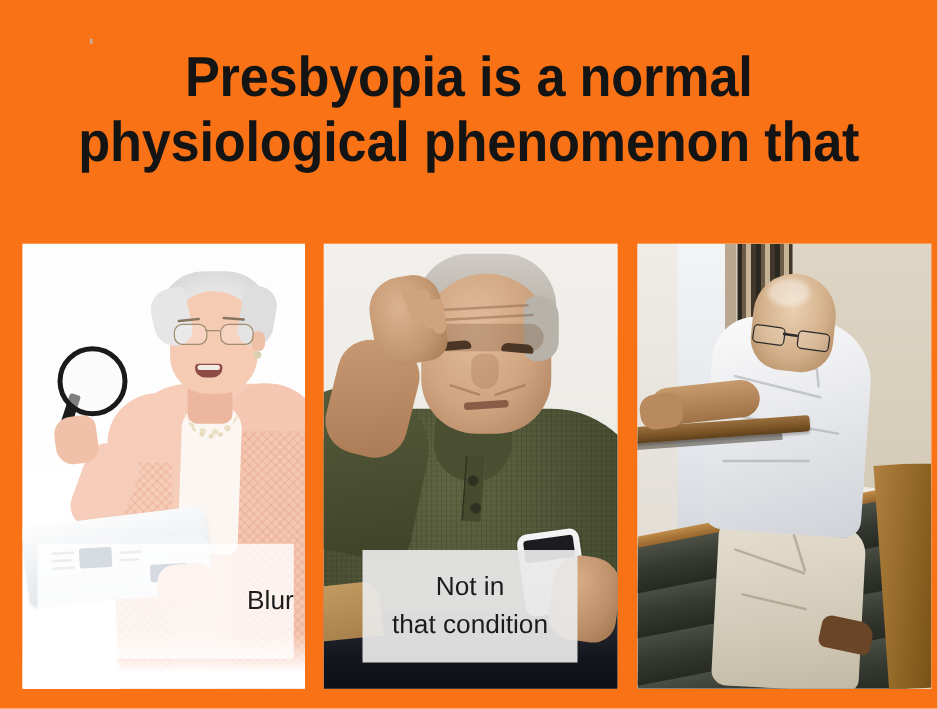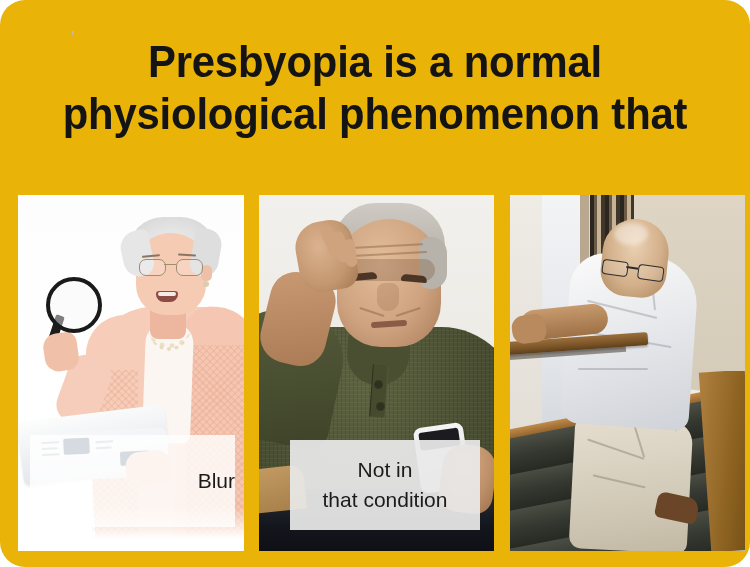--- a/index.html
+++ b/index.html
@@ -13,22 +13,21 @@
     overflow: hidden;
     font-family: "Liberation Sans", sans-serif;
     position: relative;
   }
 
   #slide {
     position: absolute;
     left: 0; top: 0;
     width: 750px;
     height: 567px;
-    background: #eab308;
-    border-radius: 25px;
+    background: #f97316;
   }
 
   
   .title-block {
     position: absolute;
     left: 0;
     top: 36px;
     width: 750px;
     text-align: center;
     color: #141414;
@@ -90,21 +89,21 @@
   #caption-1 {
     left: 12px; top: 240px;
     width: 205px; height: 92px;
     background: rgba(255,255,255,0.80);
     justify-content: center;
     align-items: flex-end;
     padding-left: 28px;
   }
   #caption-2 {
     left: 31px; top: 245px;
-    width: 190px; height: 90px;
+    width: 172px; height: 90px;
     background: rgba(233,233,233,0.93);
   }
   #caption-3 {
     left: 28px; top: 248px;
     width: 170px; height: 90px;
     background: rgba(233,233,233,0.95);
   }
   .caption-line { display: block; }
 
   

